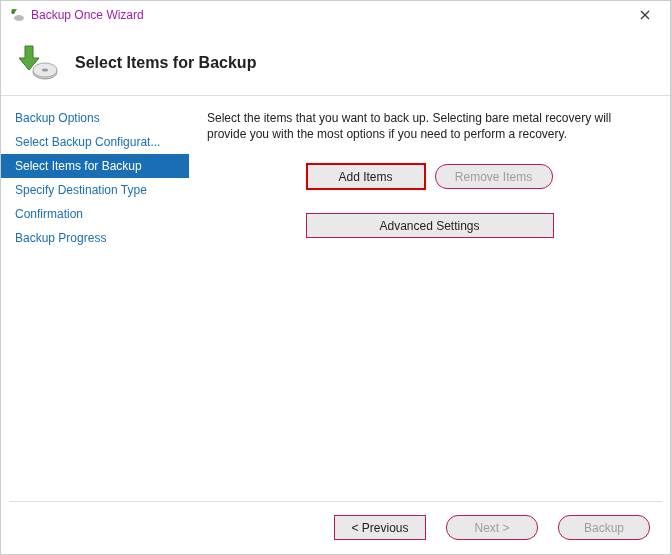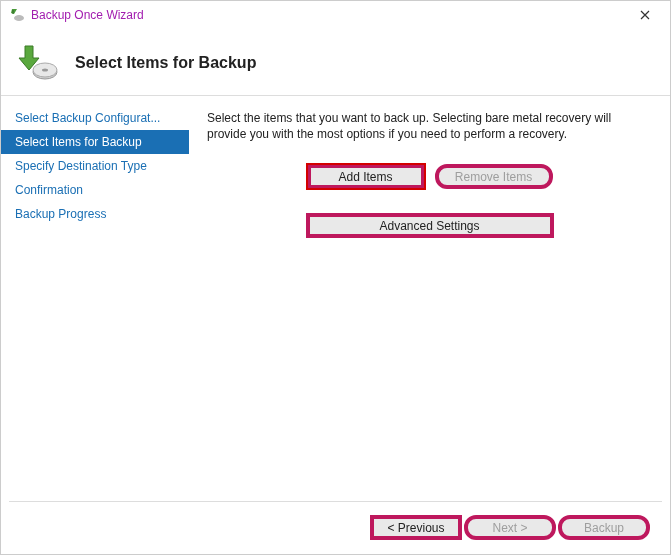--- a/index.html
+++ b/index.html
@@ -136,21 +136,21 @@
     .button-row {
       display: flex;
       gap: 10px;
       margin-top: 14px;
       justify-content: flex-end;
     }
     .button-row.secondary { margin-top: 24px; }
     .btn {
       min-width: 118px;
       height: 25px;
-      border: 4px solid #be185d;
+      border: 1px solid #be185d;
       background: #e9e9e9;
       font-size: 12px;
       color: #222;
       display: flex;
       align-items: center;
       justify-content: center;
       cursor: pointer;
     }
     .btn.disabled {
       color: #9e9e9e;
@@ -160,21 +160,21 @@
     }
     .btn.highlighted {
       outline: 2px solid #d40000;
       outline-offset: -1px;
     }
     .footer {
       position: absolute;
       bottom: 14px;
       right: 20px;
       display: flex;
-      gap: 2px;
+      gap: 20px;
     }
     .footer-border {
       position: absolute;
       bottom: 52px;
       left: 8px;
       right: 8px;
       height: 1px;
       background: #ddd;
     }
     .footer .btn { min-width: 92px; }
@@ -208,20 +208,21 @@
     </svg>
   </div>
   <div class="header-title">Select Items for Backup</div>
 </div>
 
 <div class="divider"></div>
 
 <div class="content">
 
   <div class="sidebar">
+    <div class="sidebar-item">Backup Options</div>
     <div class="sidebar-item">Select Backup Configurat...</div>
     <div class="sidebar-item active">Select Items for Backup</div>
     <div class="sidebar-item">Specify Destination Type</div>
     <div class="sidebar-item">Confirmation</div>
     <div class="sidebar-item">Backup Progress</div>
   </div>
 
   <div class="main">
     <div class="instruction">Select the items that you want to back up. Selecting bare metal recovery will provide you with the most options if you need to perform a recovery.</div>
 

